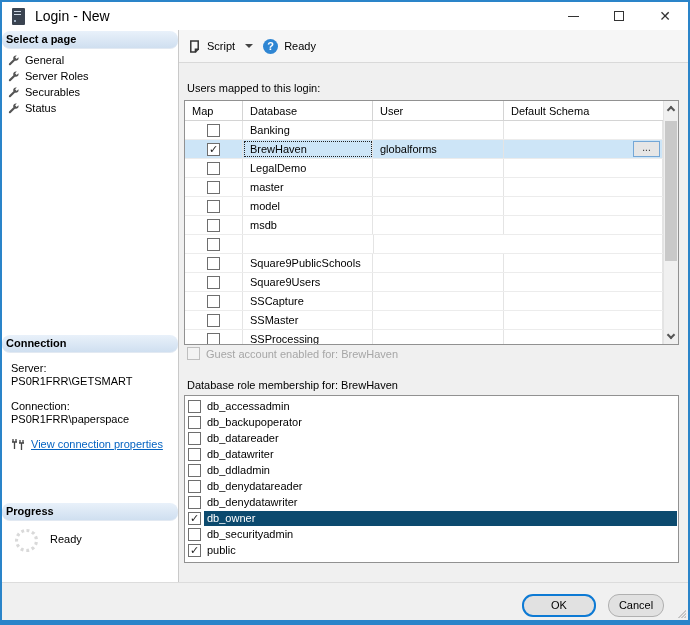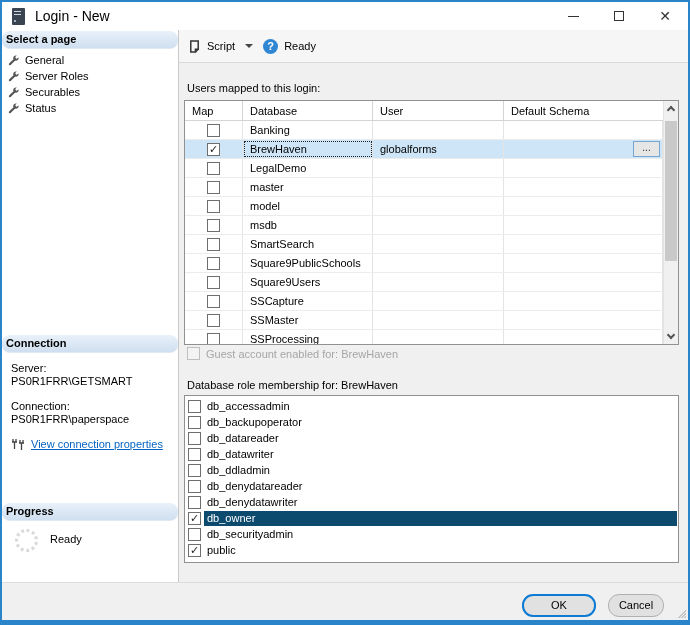--- a/index.html
+++ b/index.html
@@ -247,21 +247,20 @@
                     <span class="checkbox"></span>
                   </div>
                   <div class="cell c-db">msdb</div>
                   <div class="cell c-user"></div>
                   <div class="cell c-schema"></div>
                 </div>
                 <div class="grid-row">
                   <div class="cell c-map">
                     <span class="checkbox"></span>
                   </div>
-                  <div class="cell c-db">SmartSearch</div>
                   <div class="cell c-user"></div>
                   <div class="cell c-schema"></div>
                 </div>
                 <div class="grid-row">
                   <div class="cell c-map">
                     <span class="checkbox"></span>
                   </div>
                   <div class="cell c-db">Square9PublicSchools</div>
                   <div class="cell c-user"></div>
                   <div class="cell c-schema"></div>

